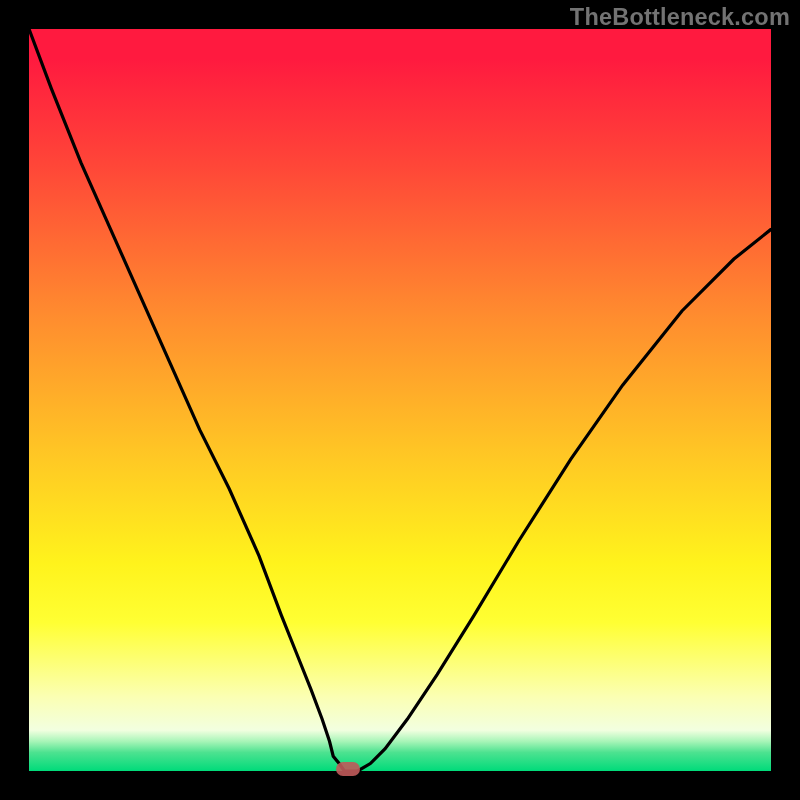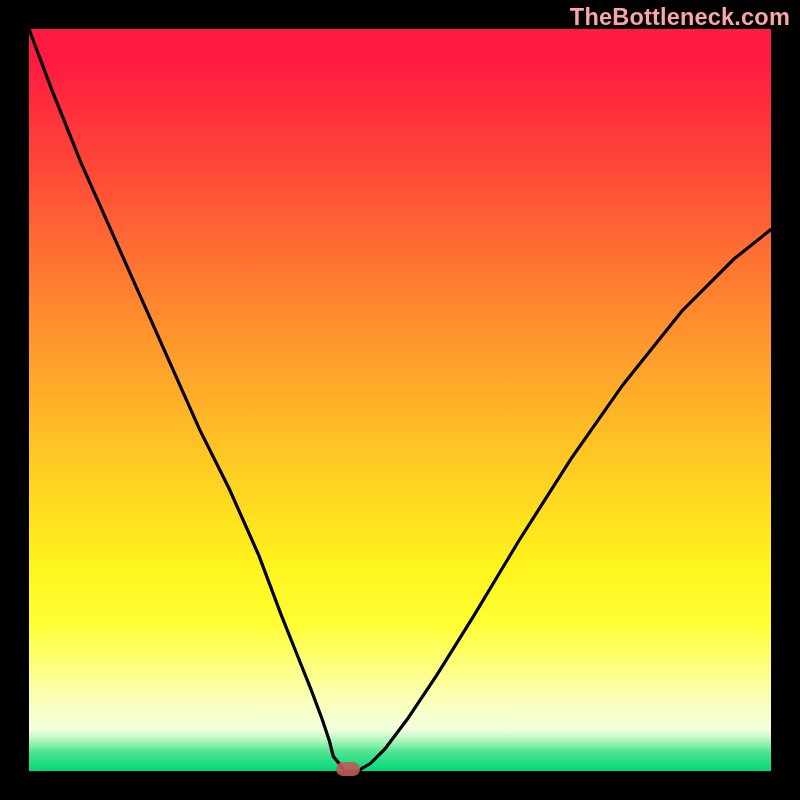--- a/index.html
+++ b/index.html
@@ -39,21 +39,21 @@
       #00db7a 100%
     );
   }
   .watermark {
     position: absolute;
     top: 4px;
     right: 10px;
     font-family: Arial, Helvetica, sans-serif;
     font-size: 23.5px;
     font-weight: 600;
-    color: #fca5a5;
+    color: #737373;
     letter-spacing: 0.2px;
   }
   .curve {
     position: absolute;
     left: 0;
     top: 0;
     width: 742px;
     height: 742px;
   }
   .marker {

